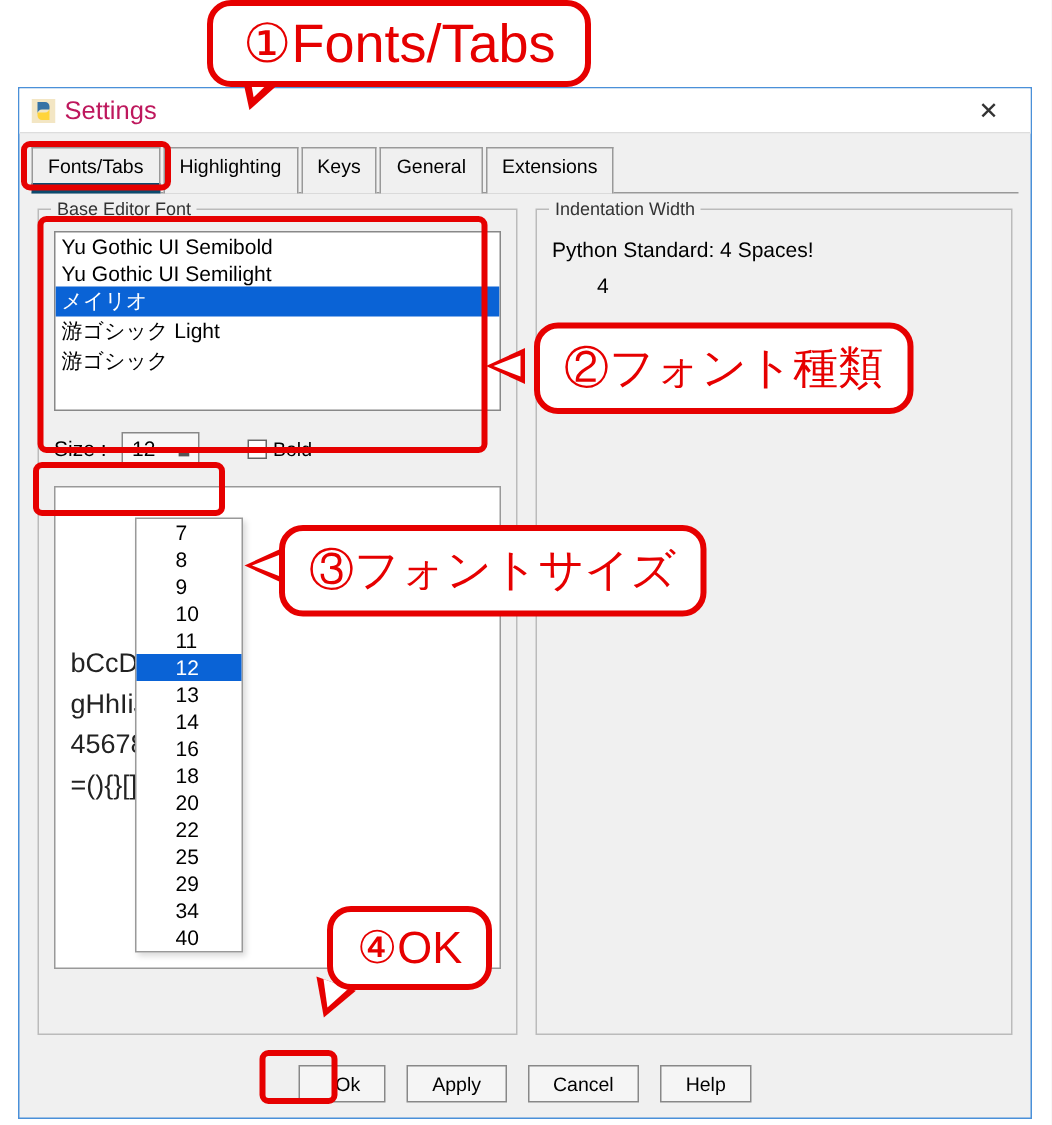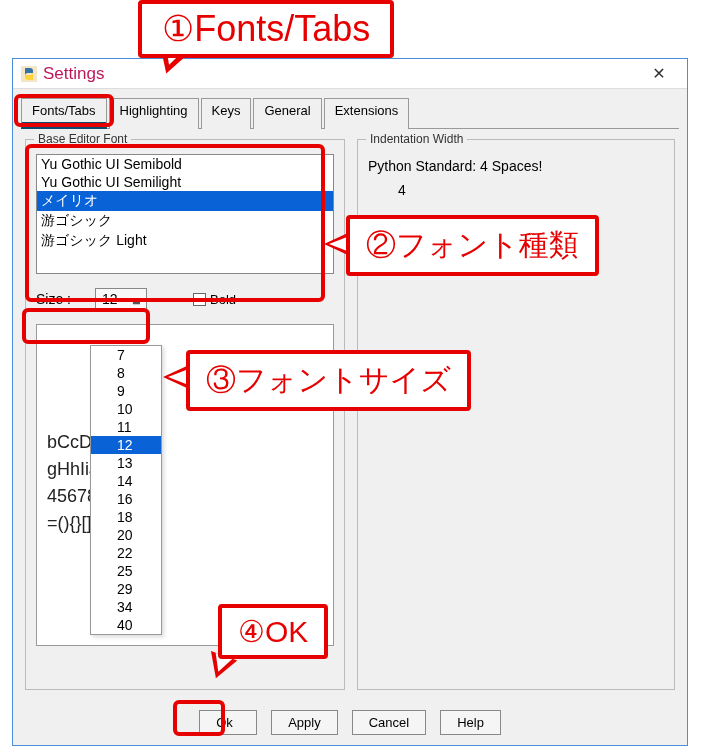--- a/index.html
+++ b/index.html
@@ -79,21 +79,21 @@
   .font-face-label { font-size: 13px; margin: 4px 0; }
   .font-list {
     border: 1px solid #888;
     background: #fff;
     height: 120px;
     overflow: hidden;
     font-size: 14px;
   }
   .font-list-item { padding: 1px 4px; }
   .font-list-item.selected { background: #0a63d6; color: #fff; }
-  .size-row { display: flex; align-items: center; gap: 24px; margin-top: 14px; }
+  .size-row { display: flex; align-items: center; gap: 10px; margin-top: 14px; }
   .size-label { font-size: 14px; }
   .size-dropdown {
     border: 1px solid #888;
     background: #f8f8f8;
     padding: 2px 6px;
     display: flex;
     align-items: center;
     gap: 6px;
     font-size: 14px;
     cursor: default;
@@ -123,21 +123,21 @@
     justify-content: center;
     padding: 10px 0 12px 0;
   }
   .btn {
     border: 1px solid #888;
     background: #f5f5f5;
     padding: 4px 16px;
     font-size: 13px;
     cursor: default;
     min-width:58px;
-    text-align:left;
+    text-align:right;
   }
   
   .size-popup {
     position: absolute;
     left: 90px;
     top: 345px;
     width: 72px;
     background: #fff;
     border: 1px solid #999;
     font-size: 14px;
@@ -151,21 +151,21 @@
     position: absolute;
     border: 4px solid #e60000;
     border-radius: 6px;
     pointer-events: none;
     z-index: 100;
   }
   .callout {
     position: absolute;
     background: #fff;
     border: 4px solid #e60000;
-    border-radius: 4px;
+    border-radius: 16px;
     padding: 6px 16px;
     font-size: 30px;
     color: #e60000;
     font-weight: 400;
     z-index: 110;
     white-space: nowrap;
     font-family: "Meiryo", "Segoe UI", sans-serif;
   }
   .callout.big { font-size: 36px; padding:4px 20px;}
   .callout-tail {
@@ -224,22 +224,22 @@
     <div class="tab">Extensions</div>
   </div>
 
   <div class="tab-content">
     <div class="groupbox left">
       <div class="groupbox-title">Base Editor Font</div>
       <div class="font-list">
         <div class="font-list-item">Yu Gothic UI Semibold</div>
         <div class="font-list-item">Yu Gothic UI Semilight</div>
         <div class="font-list-item selected">メイリオ</div>
+        <div class="font-list-item">游ゴシック Light</div>
         <div class="font-list-item">游ゴシック</div>
-        <div class="font-list-item">游ゴシック Light</div>
       </div>
       <div class="size-row">
         <span class="size-label">Size :</span>
         <div class="size-dropdown">
           <span>12</span>
           <span class="chev">▃</span>
         </div>
         <div class="bold-checkbox-wrap">
           <div class="bold-checkbox"></div>
           <span>Bold</span>
@@ -288,20 +288,20 @@
 </div>
 
 <div class="redbox" style="left:14px; top:94px; width:100px; height:33px;"></div>
 <div class="redbox" style="left:25px; top:144px; width:300px; height:158px;"></div>
 <div class="redbox" style="left:22px; top:308px; width:128px; height:36px;"></div>
 <div class="redbox" style="left:173px; top:700px; width:52px; height:36px;"></div>
 
 <div class="callout big" style="left:138px; top:0px;">①Fonts/Tabs</div>
 <div class="callout-tail tail-down-left" style="left:156px; top:50px; transform:rotate(18deg);"></div>
 
-<div class="callout" style="left:346px; top:215px;">②フォント種類</div>
+<div class="callout" style="left:356px; top:215px;">②フォント種類</div>
 <div class="callout-tail tail-left" style="left:324px; top:232px;"></div>
 
 <div class="callout" style="left:186px; top:350px;">③フォントサイズ</div>
 <div class="callout-tail tail-left" style="left:163px; top:365px;"></div>
 
 <div class="callout" style="left:218px; top:604px;">④OK</div>
 <div class="callout-tail tail-up-left" style="left:206px; top:655px; transform:rotate(200deg);"></div>
 
 </body></html>

